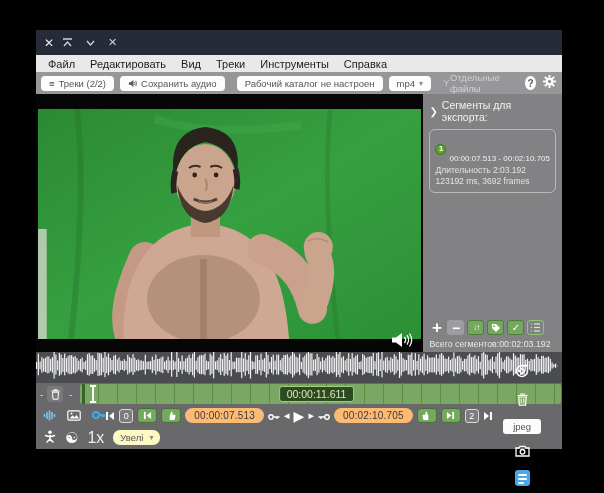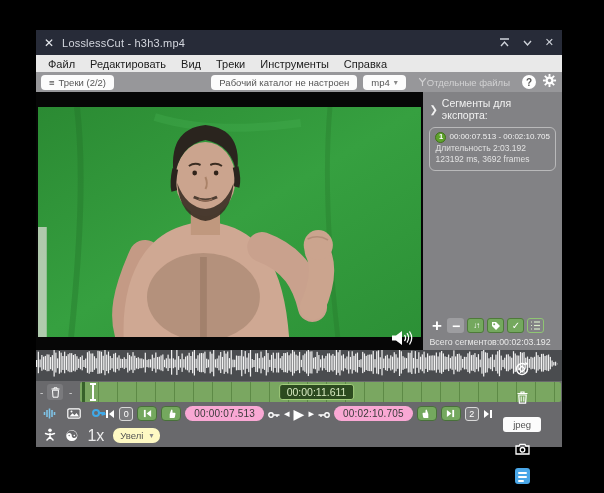--- a/index.html
+++ b/index.html
@@ -45,21 +45,21 @@
   .sidebar { flex:0 0 132px; background:#828285; display:flex; flex-direction:column;
     padding:5px 6px 3px 6px; color:#efefef; }
   .sb-header { font-size:10.5px; display:flex; gap:4px; align-items:center; color:#f2f2f2; }
   .sb-header .chev { font-weight:bold; font-size:10px; }
   .seg-card { margin-top:6px; border:1px solid #b9b9ba; border-radius:6px; padding:4px 5px;
     font-size:8.5px; line-height:1.35; color:#f0f0f0; }
   .seg-top { display:flex; align-items:center; gap:3px; }
   .seg-num { flex:0 0 11px; width:11px; height:11px; border-radius:50%; background:#5ea32c;
     border:1px solid #416f1d; color:#fff; font-size:7.5px; font-weight:bold;
     display:flex; align-items:center; justify-content:center; }
-  .seg-range { font-size:8px; white-space:nowrap; }
+  .seg-range { font-size:8px; white-space:nowrap;margin-top:20px; }
   .seg-dur, .seg-stats { color:#e2e2e2; font-size:8.5px; }
   .sb-fill { flex:1; }
   .sb-actions { display:flex; align-items:center; gap:3px; }
   .act { width:17px; height:15px; display:flex; align-items:center; justify-content:center;
     font-size:10px; color:#fff; border-radius:3px; }
   .act.plain { font-size:17px; font-weight:bold; width:15px; }
   .act.gray { background:#9d9da0; font-size:14px; font-weight:bold; }
   .act.green { background:#74a85e; border:1px solid #4e7a3a; }
   .act.outline { border:1px solid #8fc573; color:#d9ecc9; background:transparent; }
   .sb-total { margin-top:4px; font-size:8.8px; color:#e8e8e8; white-space:nowrap; }
@@ -85,21 +85,21 @@
     font-size:10.5px; padding:1px 7px; white-space:nowrap; }
 
   
   .controls { flex:0 0 21px; background:#69696c; position:relative; display:flex;
     align-items:center; justify-content:center; gap:4px; }
   .left-toggles { position:absolute; left:7px; display:flex; align-items:center; gap:11px; }
   .keybox { width:14px; height:14px; border:1px solid #d8d8d8; border-radius:3px; background:#7c7c7f;
     color:#fff; font-size:9px; display:flex; align-items:center; justify-content:center; }
   .gbtn { height:15px; min-width:20px; padding:0 3px; background:#74a85e; border:1px solid #48703a;
     border-radius:4px; display:flex; align-items:center; justify-content:center; }
-  .timepill { background:#f9a8d4; color:#3a3a3a; border-radius:8px; height:15px; padding:0 9px;
+  .timepill { background:#fdba74; color:#3a3a3a; border-radius:8px; height:15px; padding:0 9px;
     font-size:10px; display:flex; align-items:center; letter-spacing:.2px; }
   .ctl-glyph { color:#fff; font-size:11px; line-height:1; }
   .ctl-glyph.big { font-size:14px; }
 
   
   .bottombar { flex:0 0 23px; background:#69696c; position:relative; display:flex; align-items:center; }
   .bb-left { position:absolute; left:8px; display:flex; align-items:center; gap:9px; }
   .bb-right { position:absolute; right:6px; display:flex; align-items:center; gap:9px;flex-direction:column; }
   .rate { color:#ececec; font-size:16px; }
   .zoom-pill { background:#fef9c3; color:#555; border-radius:7px; height:15px; padding:0 7px;
@@ -114,21 +114,20 @@
   .notebook i { position:absolute; left:3px; right:3px; height:2px; background:#fff; border-radius:1px; }
 </style>
 </head>
 <body>
 
 <div class="stage">
   <div class="window">
 
     <div class="titlebar">
       <span class="appicon">✕</span>
-      <span class="wtitle">LosslessCut - h3h3.mp4</span>
       <div class="winbtns">
         <span>
           <svg width="11" height="10" viewBox="0 0 11 10">
               <path d="M1 1h9M2 8l3.5-4L9 8" stroke="#cfd3da" stroke-width="1.4" fill="none"></path>
             </svg>
         </span>
         <span>
           <svg width="11" height="8" viewBox="0 0 11 8">
               <path d="M2 2l3.5 4L9 2" stroke="#cfd3da" stroke-width="1.4" fill="none"></path>
             </svg>
@@ -143,20 +142,27 @@
       <span>Вид</span>
       <span>Треки</span>
       <span>Инструменты</span>
       <span>Справка</span>
     </div>
 
     <div class="toolbar">
       <div class="pill">
         <span>≡</span>
         <span>Треки (2/2)</span>
+      </div>
+      <div class="pill">
+        <svg width="9" height="9" viewBox="0 0 10 10">
+            <path d="M1 3.5h2L6 1v8L3 6.5H1z" fill="#555"></path>
+            <path d="M7.2 3.2q1.2 1.8 0 3.6M8.6 2q1.9 3 0 6" stroke="#555" stroke-width=".9" fill="none"></path>
+          </svg>
+        <span>Сохранить аудио</span>
       </div>
       <div class="spacer"></div>
       <div class="pill">
         <span>Рабочий каталог не настроен</span>
       </div>
       <div class="pill">
         <span>mp4</span>
         <span style="color:#888;font-size:8px;">▾</span>
       </div>
       <div class="disabled-toggle">

